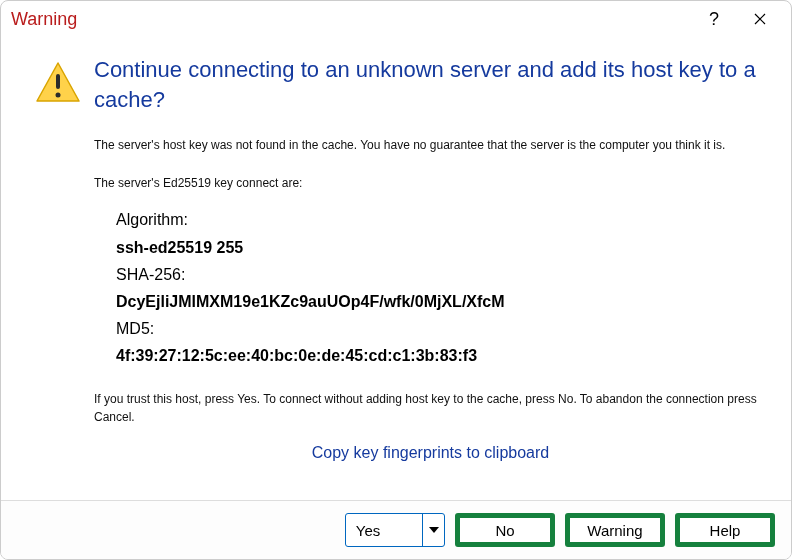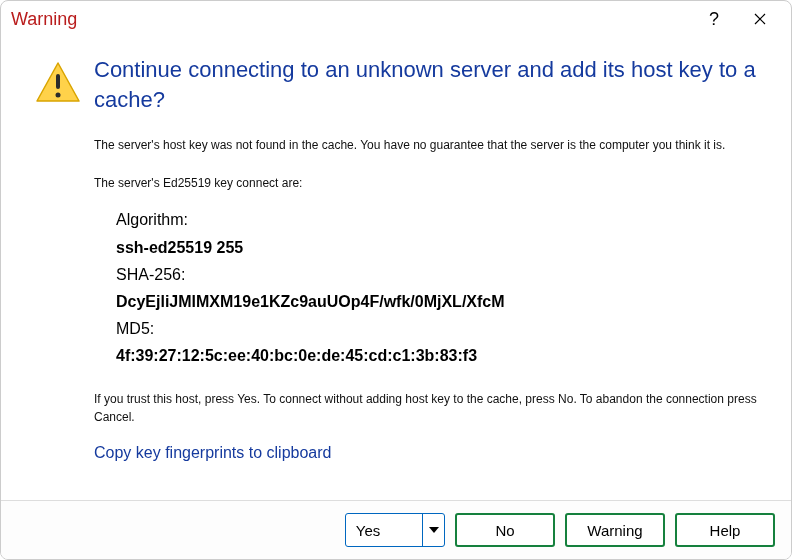--- a/index.html
+++ b/index.html
@@ -92,41 +92,41 @@
     .details-label {
       width: 100px;
       flex-shrink: 0;
     }
     .details-value {
       flex: 1;
       word-break: break-all;
       font-weight: bold;
     }
     .copy-link {
-      text-align: left;
+      text-align: center;
       margin-top: 18px;
     }
     .copy-link a {
       color: #153a9e;
       text-decoration: none;
       font-size: 16px;
       cursor: pointer;
     }
     .footer {
       border-top: 1px solid #ddd;
       padding: 12px 16px;
       display: flex;
       justify-content: flex-end;
       gap: 10px;
       background: #fdfdfd;
     }
     .btn {
       min-width: 100px;
       height: 34px;
-      border: 2px solid #15803d;
+      border: 5px solid #15803d;
       background: #fff;
       border-radius: 3px;
       font-size: 15px;
       font-family: inherit;
       cursor: pointer;
       display: flex;
       align-items: center;
       justify-content: center;
     }
     .btn.primary {

